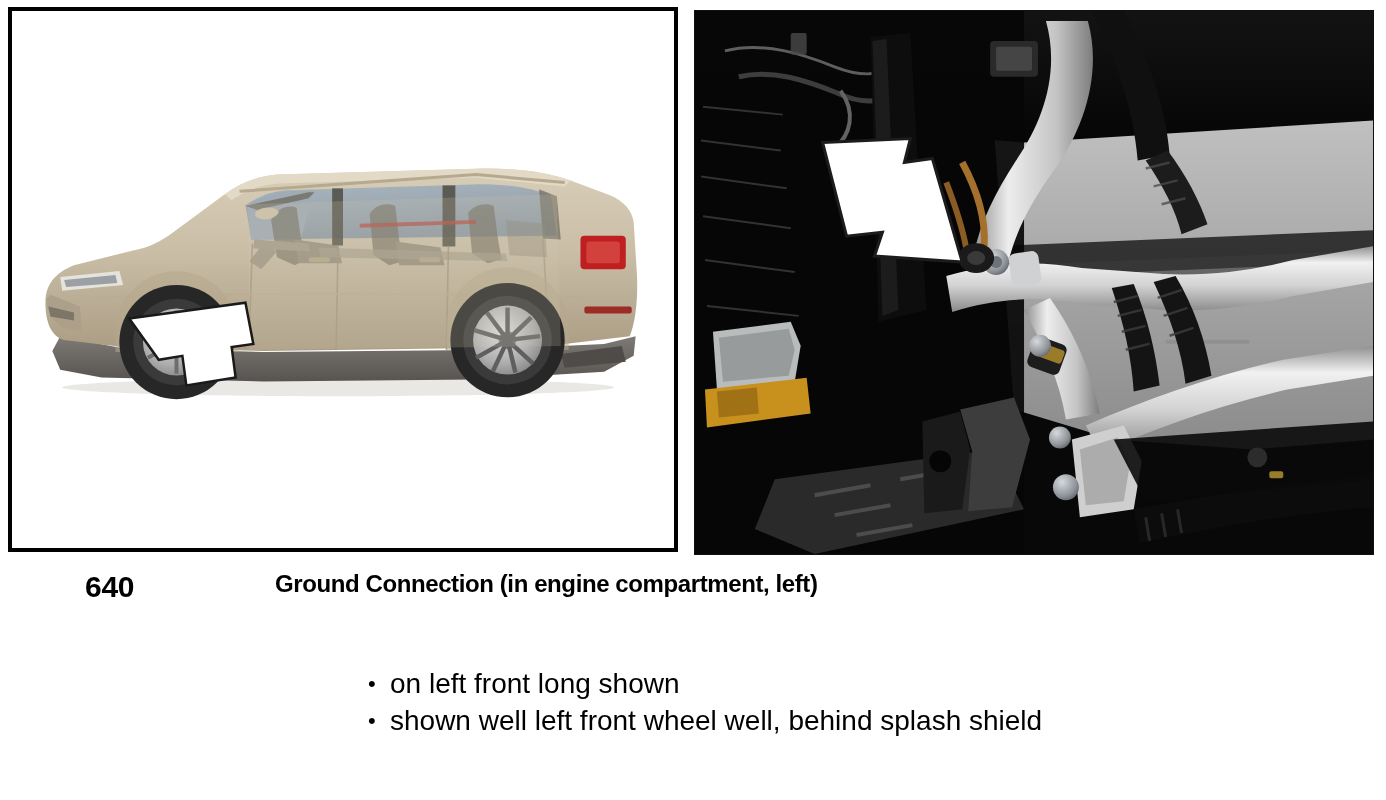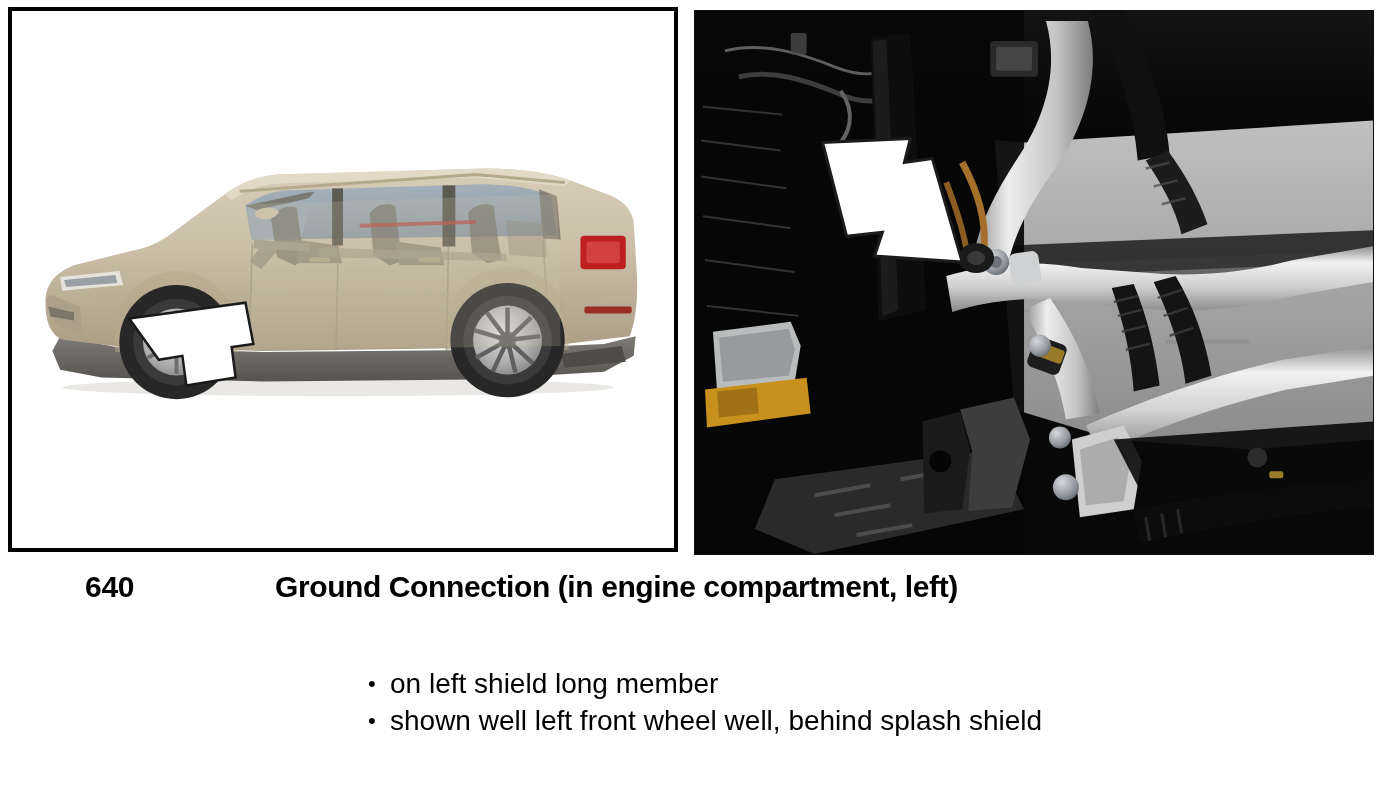--- a/index.html
+++ b/index.html
@@ -71,21 +71,21 @@
     top: 0;
     font-size: 30px;
     font-weight: bold;
     letter-spacing: -0.3px;
     white-space: nowrap;
   }
   #component-title {
     position: absolute;
     left: 275px;
     top: 0;
-    font-size: 30px;
+    font-size: 24px;
     font-weight: bold;
     letter-spacing: -0.4px;
     white-space: nowrap;
   }
 
   
   #notes-list {
     position: absolute;
     left: 368px;
     top: 666px;
@@ -420,19 +420,19 @@
 </div>
 
 <div id="caption-row">
   <span id="component-number">640</span>
   <span id="component-title">Ground Connection (in engine compartment, left)</span>
 </div>
 
 <ul id="notes-list">
   <li>
     <span class="bullet-glyph">•</span>
-    <span>on left shield long member</span>
+    <span>on left front long shown</span>
   </li>
   <li>
     <span class="bullet-glyph">•</span>
     <span>shown well left front wheel well, behind splash shield</span>
   </li>
 </ul>
 
 </body></html>

